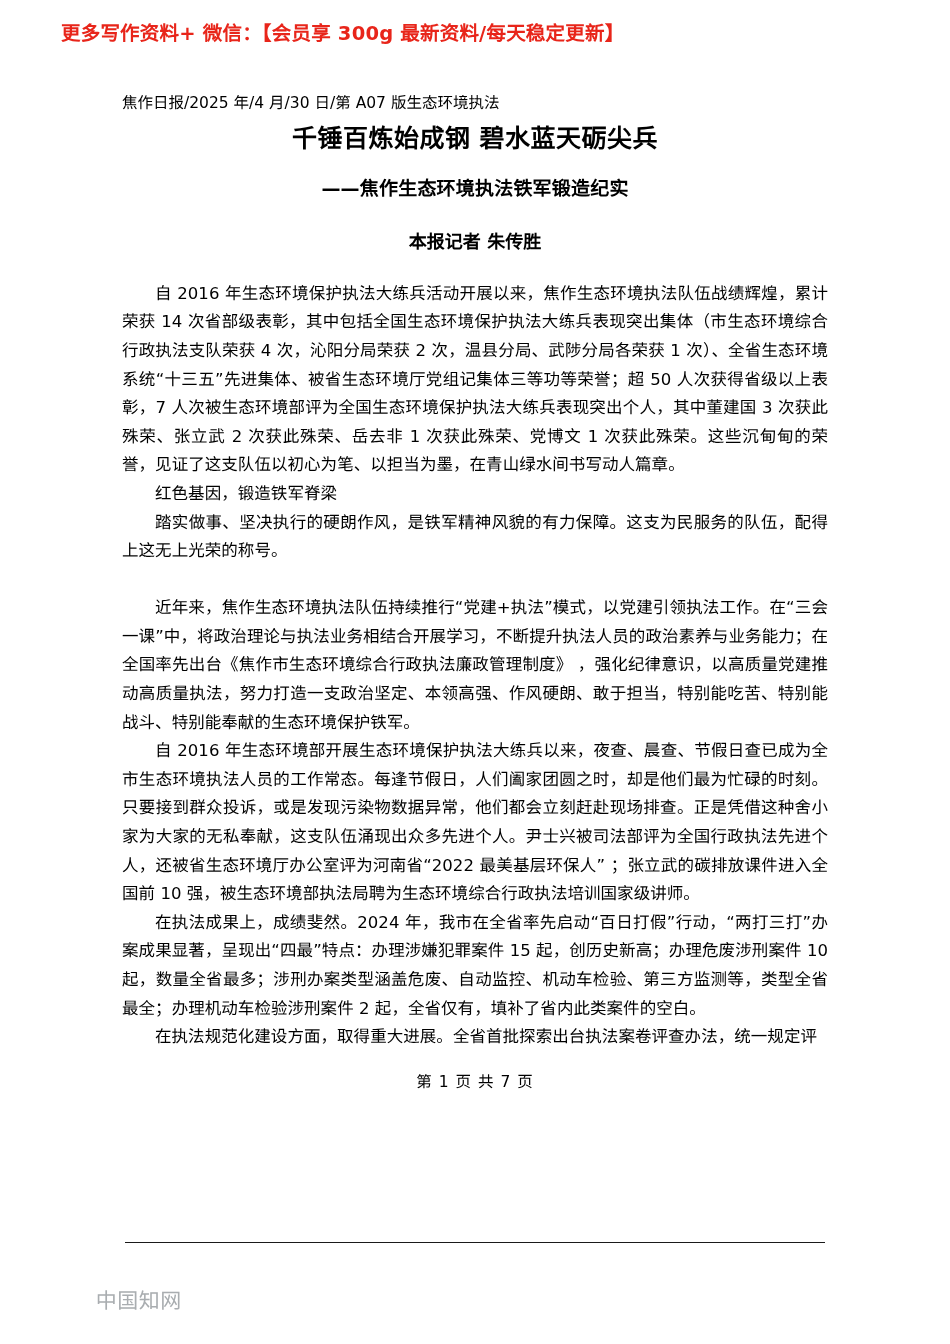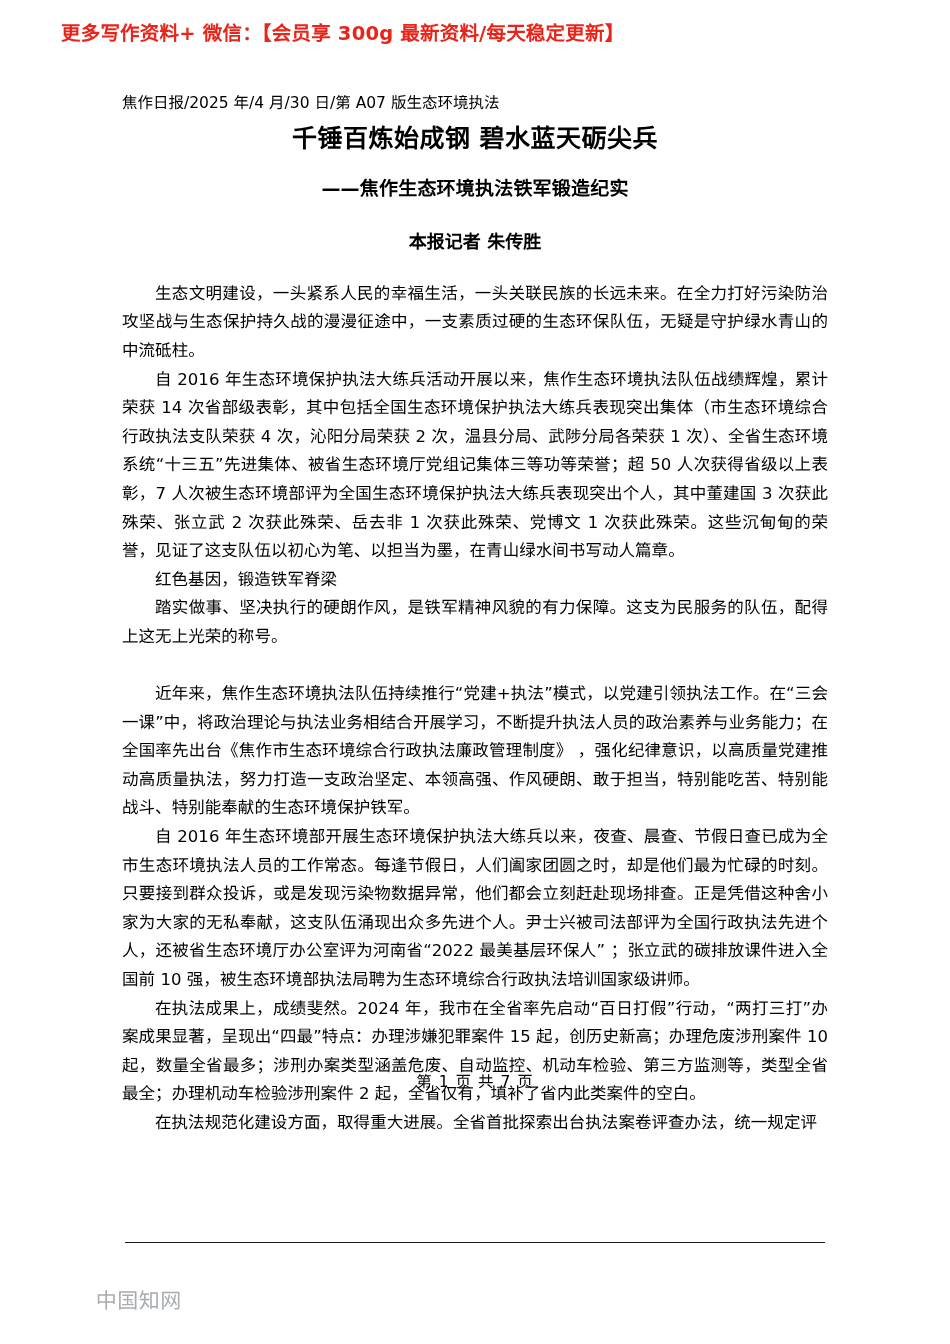--- a/index.html
+++ b/index.html
@@ -159,21 +159,20 @@
 
   <div class="content-col">
 
     <div class="masthead">焦作日报/2025 年/4 月/30 日/第 A07 版生态环境执法</div>
 
     <h1 class="doc-title">千锤百炼始成钢  碧水蓝天砺尖兵</h1>
     <h2 class="doc-subtitle">——焦作生态环境执法铁军锻造纪实</h2>
     <div class="byline">本报记者  朱传胜</div>
 
     <div class="body-block" id="article-body">
-        <p class="para">生态文明建设，一头紧系人民的幸福生活，一头关联民族的长远未来。在全力打好污染防治攻坚战与生态保护持久战的漫漫征途中，一支素质过硬的生态环保队伍，无疑是守护绿水青山的中流砥柱。</p>
         <p class="para">自 2016 年生态环境保护执法大练兵活动开展以来，焦作生态环境执法队伍战绩辉煌，累计荣获 14 次省部级表彰，其中包括全国生态环境保护执法大练兵表现突出集体（市生态环境综合行政执法支队荣获 4 次，沁阳分局荣获 2 次，温县分局、武陟分局各荣获 1 次）、全省生态环境系统“十三五”先进集体、被省生态环境厅党组记集体三等功等荣誉；超 50 人次获得省级以上表彰，7 人次被生态环境部评为全国生态环境保护执法大练兵表现突出个人，其中董建国 3 次获此殊荣、张立武 2 次获此殊荣、岳去非 1 次获此殊荣、党博文 1 次获此殊荣。这些沉甸甸的荣誉，见证了这支队伍以初心为笔、以担当为墨，在青山绿水间书写动人篇章。</p>
         <p class="para">红色基因，锻造铁军脊梁</p>
         <p class="para">踏实做事、坚决执行的硬朗作风，是铁军精神风貌的有力保障。这支为民服务的队伍，配得上这无上光荣的称号。</p>
         <div class="para-spacer"></div>
         <p class="para">近年来，焦作生态环境执法队伍持续推行“党建+执法”模式，以党建引领执法工作。在“三会一课”中，将政治理论与执法业务相结合开展学习，不断提升执法人员的政治素养与业务能力；在全国率先出台《焦作市生态环境综合行政执法廉政管理制度》 ，强化纪律意识，以高质量党建推动高质量执法，努力打造一支政治坚定、本领高强、作风硬朗、敢于担当，特别能吃苦、特别能战斗、特别能奉献的生态环境保护铁军。</p>
         <p class="para">自 2016 年生态环境部开展生态环境保护执法大练兵以来，夜查、晨查、节假日查已成为全市生态环境执法人员的工作常态。每逢节假日，人们阖家团圆之时，却是他们最为忙碌的时刻。只要接到群众投诉，或是发现污染物数据异常，他们都会立刻赶赴现场排查。正是凭借这种舍小家为大家的无私奉献，这支队伍涌现出众多先进个人。尹士兴被司法部评为全国行政执法先进个人，还被省生态环境厅办公室评为河南省“2022 最美基层环保人” ；张立武的碳排放课件进入全国前 10 强，被生态环境部执法局聘为生态环境综合行政执法培训国家级讲师。</p>
         <p class="para">在执法成果上，成绩斐然。2024 年，我市在全省率先启动“百日打假”行动，“两打三打”办案成果显著，呈现出“四最”特点：办理涉嫌犯罪案件 15 起，创历史新高；办理危废涉刑案件 10 起，数量全省最多；涉刑办案类型涵盖危废、自动监控、机动车检验、第三方监测等，类型全省最全；办理机动车检验涉刑案件 2 起，全省仅有，填补了省内此类案件的空白。</p>
         <p class="para">在执法规范化建设方面，取得重大进展。全省首批探索出台执法案卷评查办法，统一规定评</p>
       </div>
 

